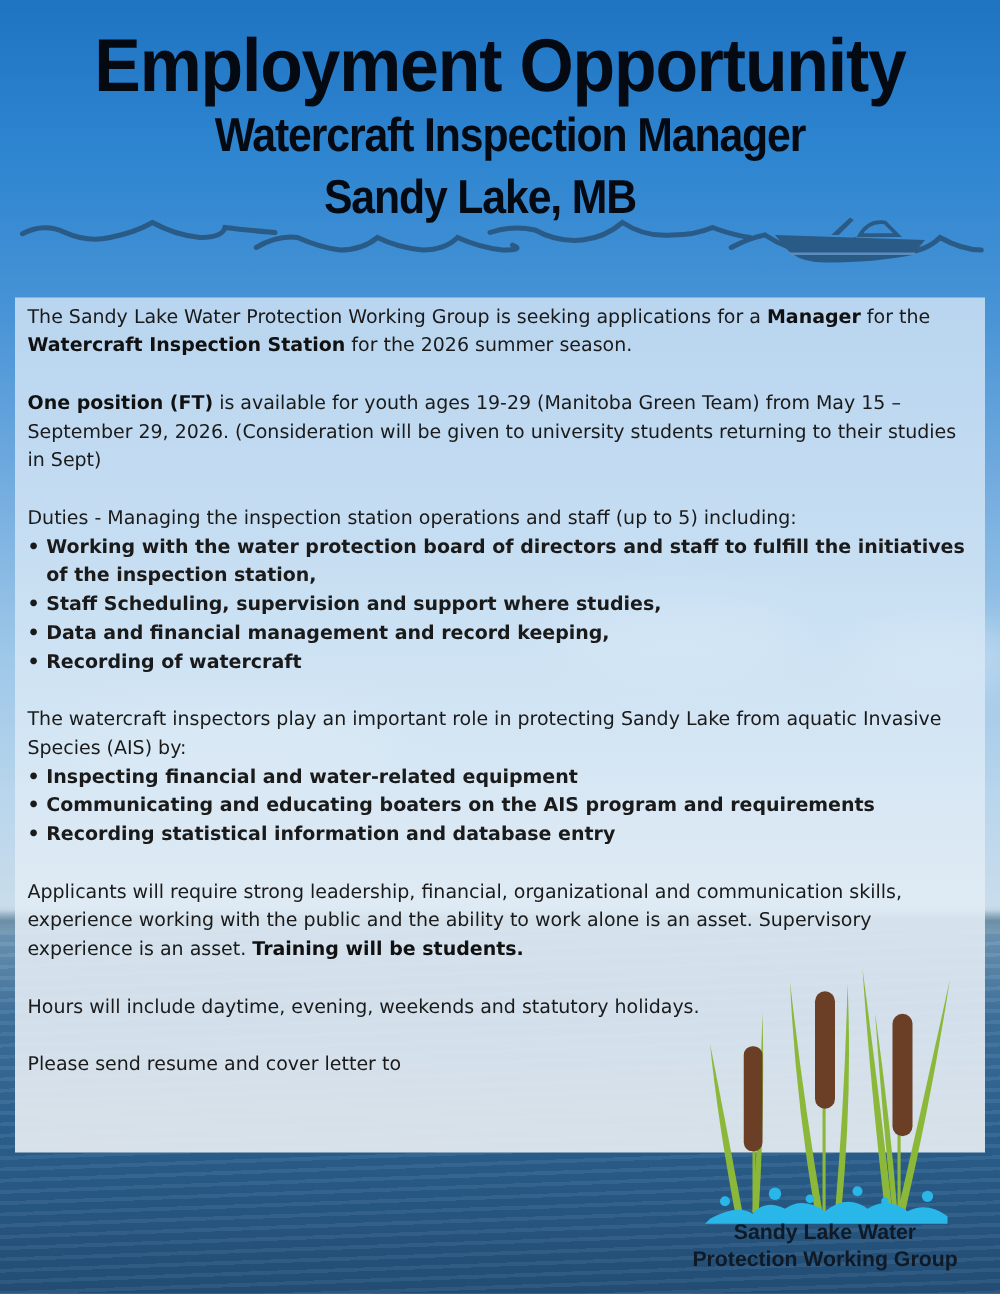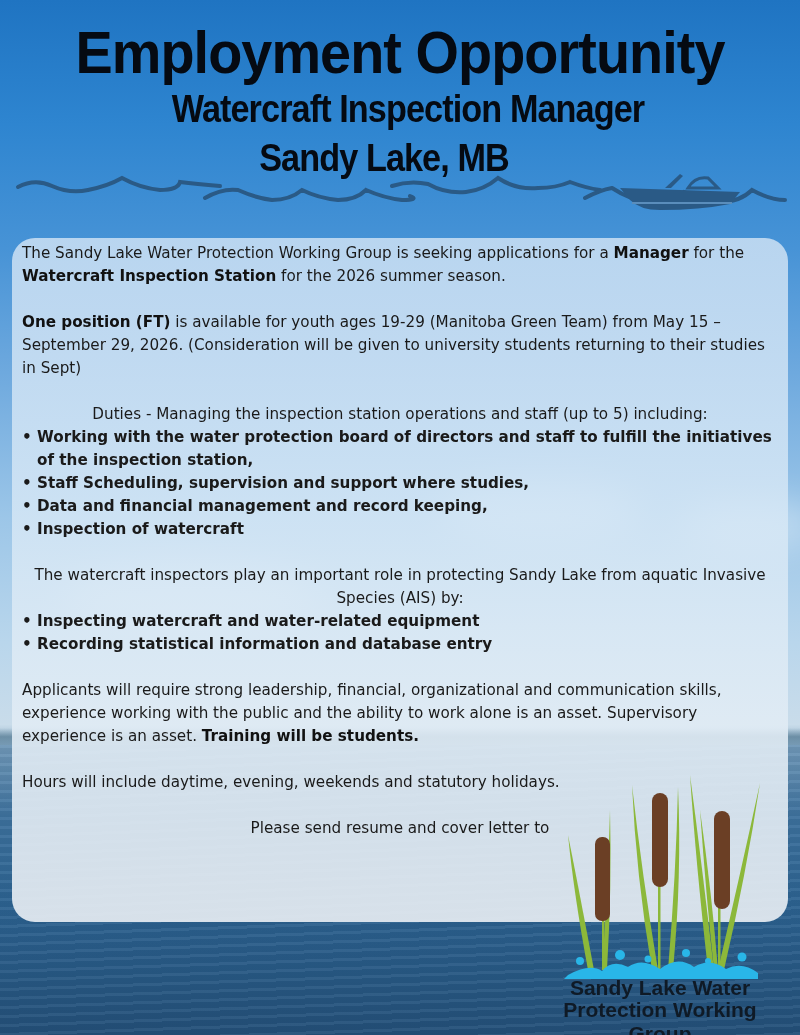--- a/index.html
+++ b/index.html
@@ -29,33 +29,33 @@
   .title-main { top: 18px; font-size: 60px; transform: scaleX(0.93); }
   .title-sub  { top: 88px; font-size: 38px; left: 8px; transform: scaleX(0.9); }
   .title-loc  { top: 137px; font-size: 38px; left: -16px; transform: scaleX(0.9); }
 
   .waves { position: absolute; left: 0; top: 160px; width: 800px; height: 80px; }
 
   .panel {
     position: absolute; left: 12px; top: 238px; width: 776px; height: 684px;
     background: linear-gradient(180deg, rgba(205,225,244,0.85) 0%, rgba(215,232,246,0.82) 40%, rgba(225,236,245,0.88) 70%, rgba(230,236,242,0.92) 100%);
     box-sizing: border-box; padding: 4px 10px 0 10px;
-    font-family: "DejaVu Sans", sans-serif; font-size: 15.2px; line-height: 23px; color: #1a1a1a; border-radius: 23px;
+    font-family: "DejaVu Sans", sans-serif; font-size: 15.2px; line-height: 23px; color: #1a1a1a;
   }
   .panel p { margin: 0 0 23px 0; transform-origin: left; }
   .panel ul { list-style: none; margin: 0 0 23px 0; padding: 0; }
   .panel li { position: relative; padding-left: 15px; font-weight: bold; }
   .panel li::before { content: "\2022"; position: absolute; left: 0; }
   .b { font-weight: bold; color: #111; }
-  .tight { margin-bottom: 0 !important; text-align: center; }
+  .tight { margin-bottom: 0 !important; }
 
   .logo { position: absolute; left: 550px; top: 775px; width: 250px; height: 260px; }
   .logo-text {
     position: absolute; left: 530px; width: 260px; text-align: center;
-    font-family: "Liberation Sans", sans-serif; font-weight: bold; font-size: 21px; color: #0f1a26;
+    font-family: "Liberation Sans", sans-serif; font-weight: bold; font-size: 17px; color: #0f1a26;
   }
   .logo-text.l1 { top: 976px; }
   .logo-text.l2 { top: 998px; }
 </style>
 </head>
 <body>
 
 <div class="cloud" style="left:440px;top:480px;width:200px;height:60px;"></div>
 <div class="cloud" style="left:60px;top:560px;width:260px;height:70px;"></div>
 <div class="cloud" style="left:680px;top:500px;width:140px;height:50px;"></div>
@@ -86,26 +86,27 @@
 <div class="panel">
   <p><span>The Sandy Lake Water Protection Working Group is seeking applications for a </span><span class="b">Manager</span><span> for the </span><span class="b">Watercraft Inspection Station</span><span> for the 2026 summer season.</span></p>
 
   <p><span class="b">One position (FT)</span><span> is available for youth ages 19-29 (Manitoba Green Team) from May 15 – September 29, 2026. (Consideration will be given to university students returning to their studies in Sept)</span></p>
 
   <p class="tight">Duties - Managing the inspection station operations and staff (up to 5) including:</p>
   <ul>
     <li>Working with the water protection board of directors and staff to fulfill the initiatives of the inspection station,</li>
     <li>Staff Scheduling, supervision and support where studies,</li>
     <li>Data and financial management and record keeping,</li>
-    <li>Inspection of watercraft</li>
+    <li>Recording of watercraft</li>
   </ul>
 
   <p class="tight">The watercraft inspectors play an important role in protecting Sandy Lake from aquatic Invasive Species (AIS) by:</p>
   <ul>
-    <li>Inspecting watercraft and water-related equipment</li>
+    <li>Inspecting financial and water-related equipment</li>
+    <li>Communicating and educating boaters on the AIS program and requirements</li>
     <li>Recording statistical information and database entry</li>
   </ul>
 
   <p><span>Applicants will require strong leadership, financial, organizational and communication skills, experience working with the public and the ability to work alone is an asset. Supervisory experience is an asset. </span><span class="b">Training will be students.</span></p>
 
   <p>Hours will include daytime, evening, weekends and statutory holidays.</p>
 
   <p class="tight">Please send resume and cover letter to</p>
 </div>
 

